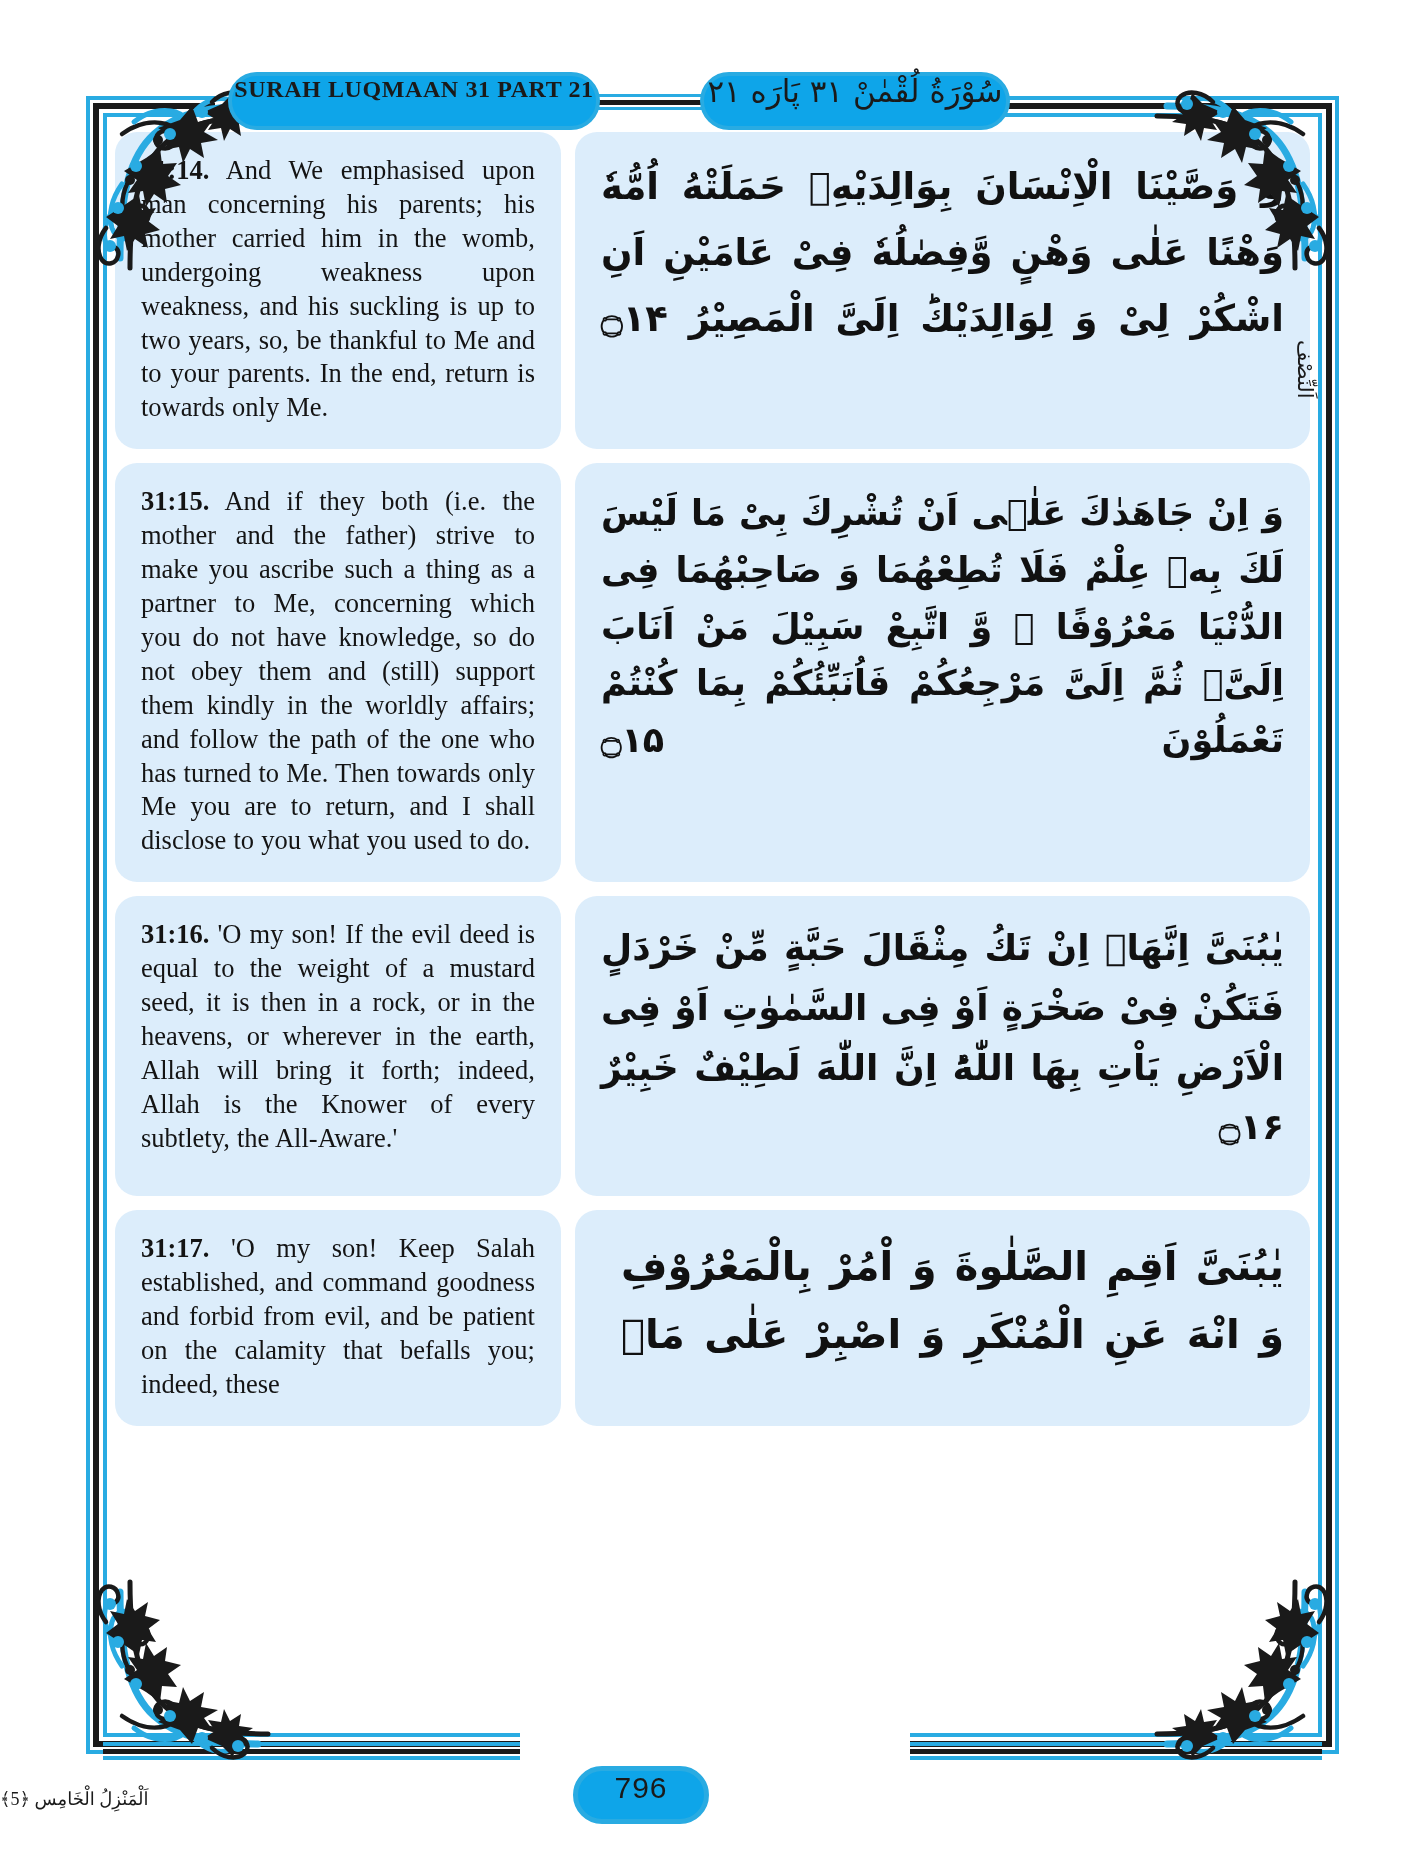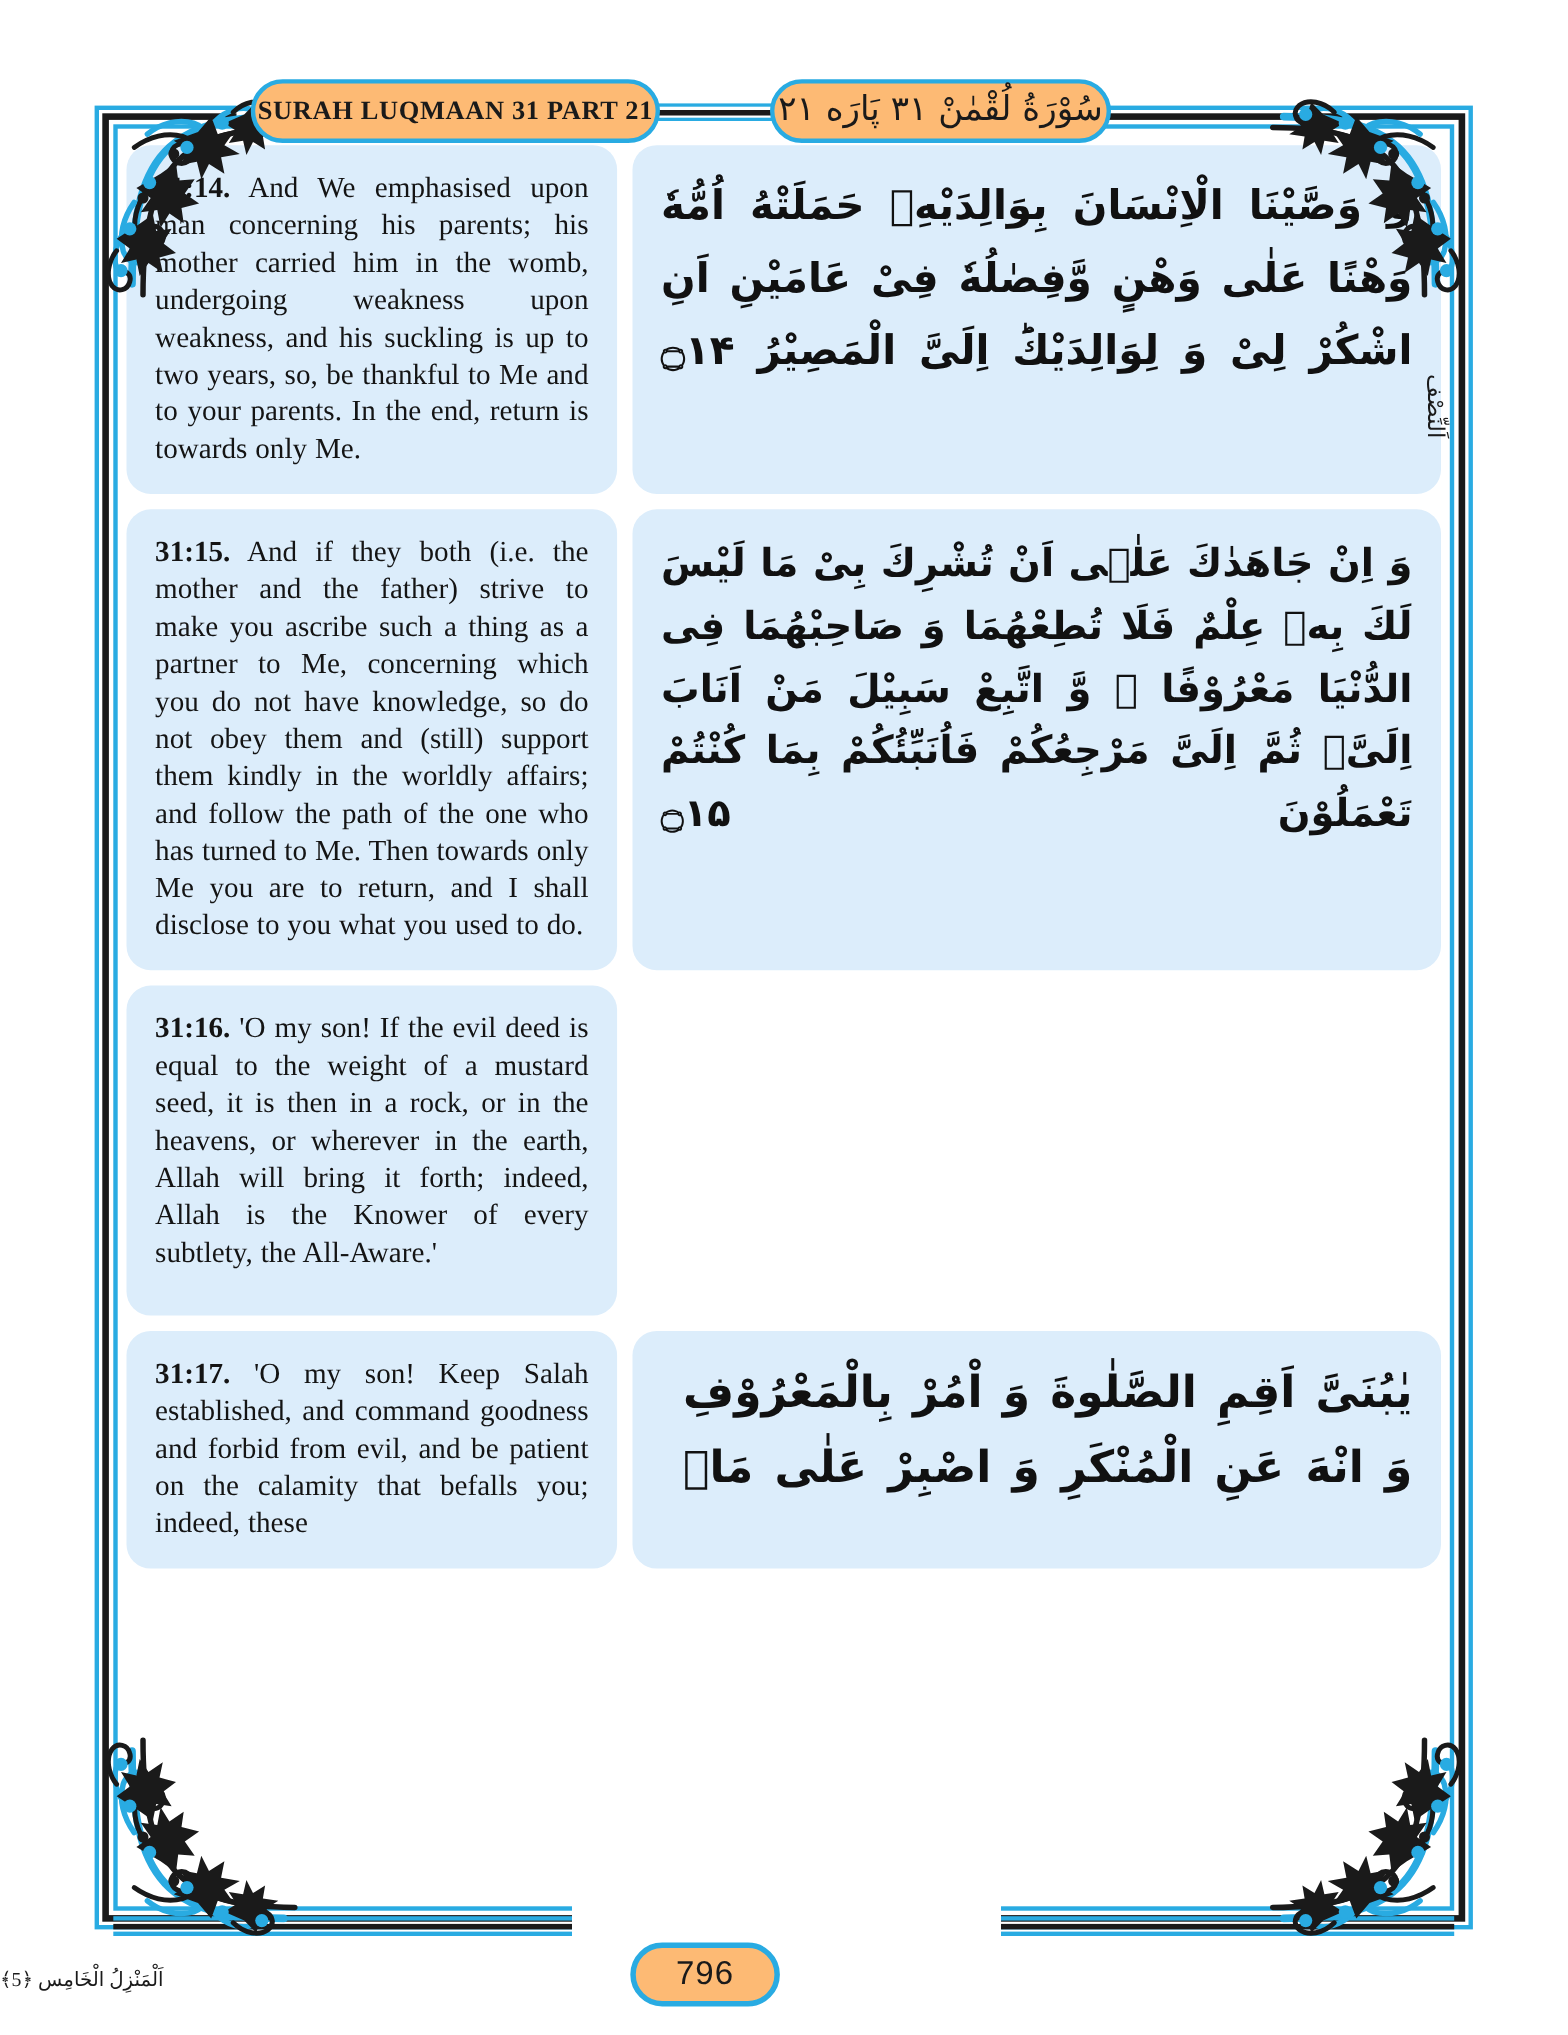--- a/index.html
+++ b/index.html
@@ -61,25 +61,25 @@
     top: 94px; left: 470px; width: 250px; height: 16px;
     z-index: 6;
   }
   .hdr-rule .lb { position:absolute; left:0; right:0; height:3px; background:#29ABE2; }
   .hdr-rule .lb.t { top: 0; }
   .hdr-rule .lb.b { bottom: 0; }
   .hdr-rule .blk  { position:absolute; left:0; right:0; top:6px; height:5px; background:#1a1a1a; }
 
   .capsule {
     position: absolute;
-    background: #fdba74;
+    background: #0ea5e9;
     border: 4px solid #29ABE2;
     border-radius: 40px;
     display: flex;
-    align-items: center;
+    align-items: flex-start;
     justify-content: center;
     z-index: 10;
   }
   .hdr-left {
     left: 228px; top: 72px; width: 372px; height: 58px;
   }
   .hdr-left .txt {
     font-family: "Liberation Serif", serif;
     font-weight: bold;
     font-size: 24px;
@@ -399,20 +399,23 @@
       </div>
     </div>
 
     <div class="verse-row row-3">
       <div class="cell eng">
         <div class="eng-text">
           <span class="vnum">31:16.</span>
           <span>'O my son! If the evil deed is equal to the weight of a mustard seed, it is then in a rock, or in the heavens, or wherever in the earth, Allah will bring it forth; indeed, Allah is the Knower of every subtlety, the All-Aware.'</span>
         </div>
       </div>
+      <div class="cell ara">
+        <div class="ara-text">یٰبُنَیَّ اِنَّهَاۤ اِنْ تَكُ مِثْقَالَ حَبَّةٍ مِّنْ خَرْدَلٍ فَتَكُنْ فِیْ صَخْرَةٍ اَوْ فِی السَّمٰوٰتِ اَوْ فِی الْاَرْضِ یَاْتِ بِهَا اللّٰهُؕ اِنَّ اللّٰهَ لَطِیْفٌ خَبِیْرٌ ۝۱۶</div>
+      </div>
     </div>
 
     <div class="verse-row row-4">
       <div class="cell eng">
         <div class="eng-text">
           <span class="vnum">31:17.</span>
           <span>'O my son! Keep Salah established, and command goodness and forbid from evil, and be patient on the calamity that befalls you; indeed, these</span>
         </div>
       </div>
       <div class="cell ara">

